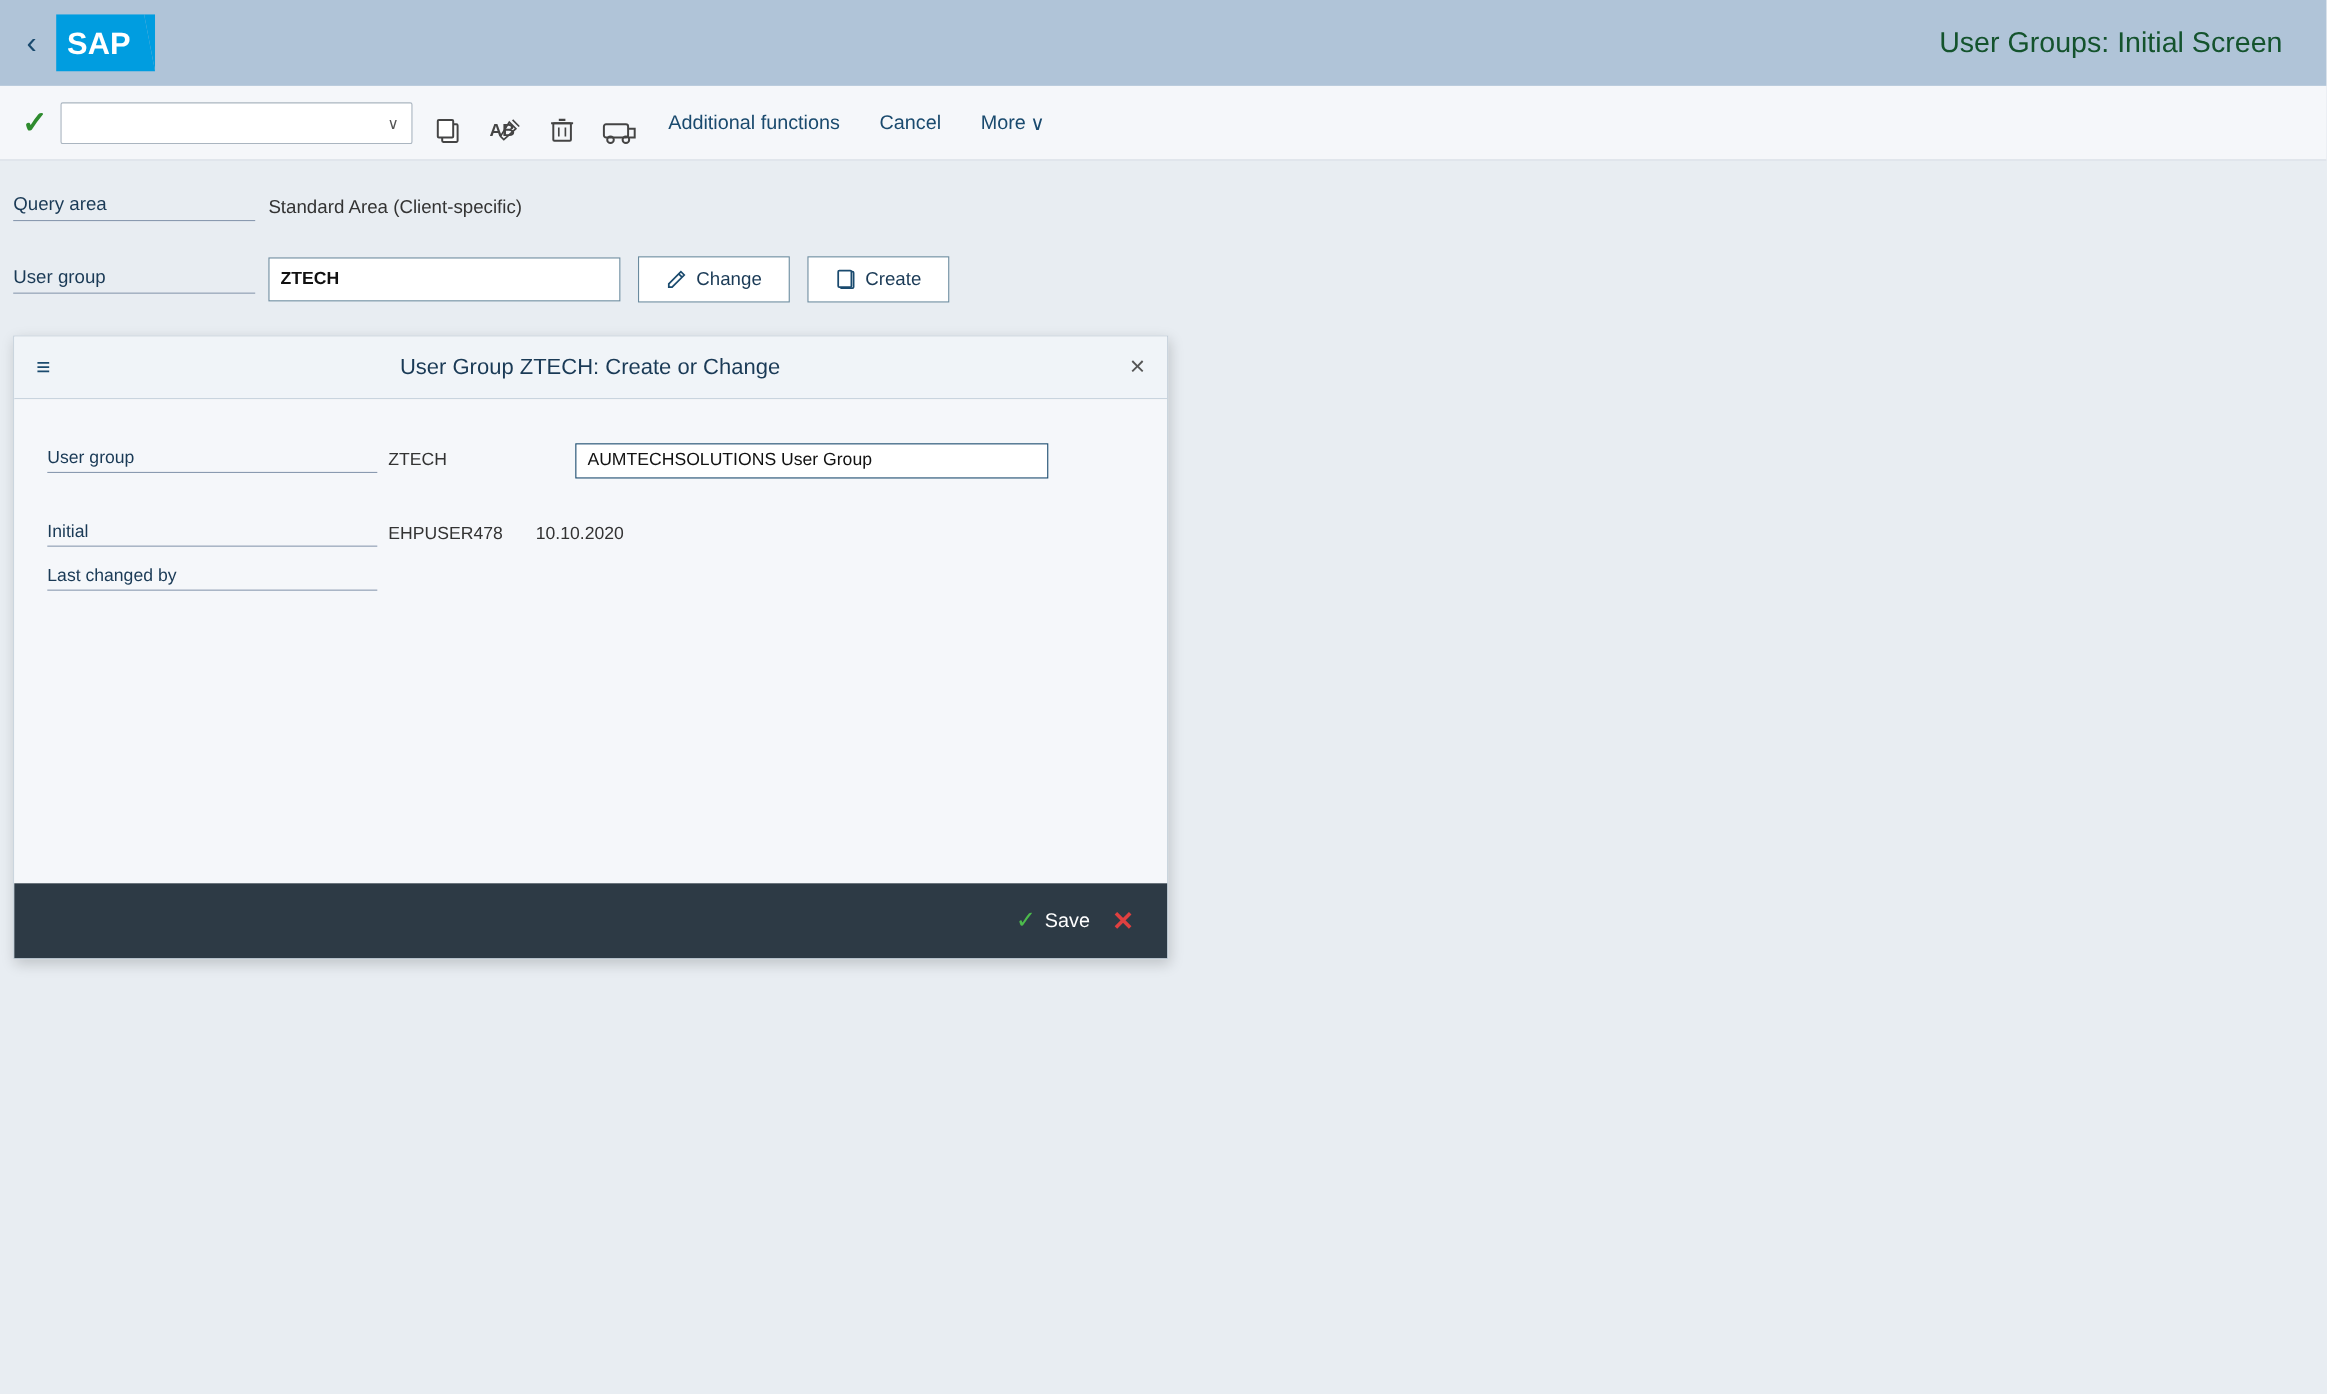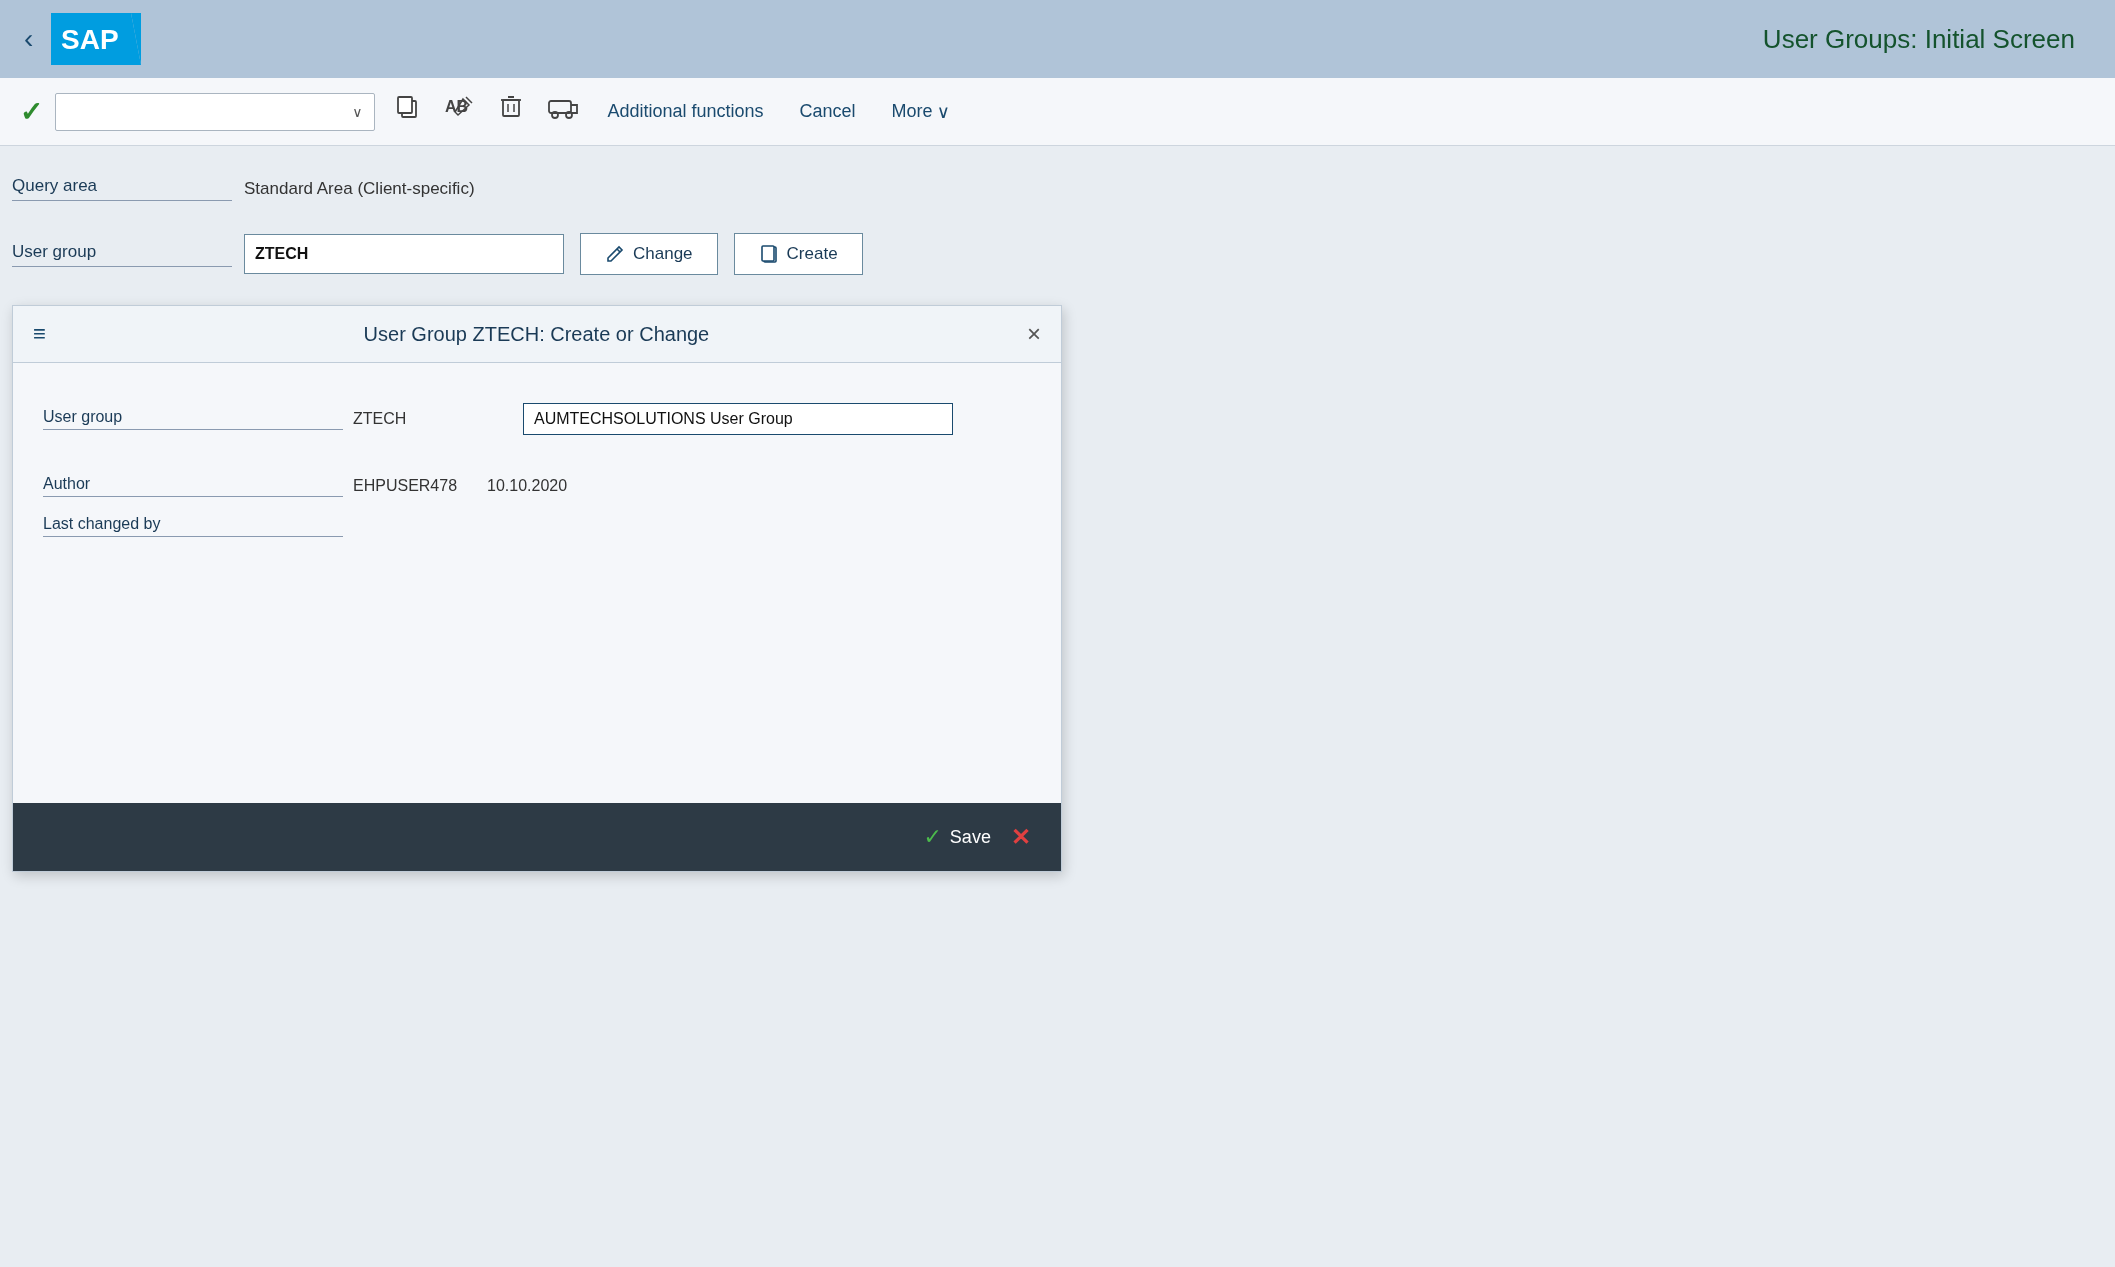--- a/index.html
+++ b/index.html
@@ -71,21 +71,21 @@
       color: #555;
       font-size: 14px;
     }
     .toolbar-icon-btn {
       width: 40px;
       height: 38px;
       border: none;
       background: transparent;
       cursor: pointer;
       display: flex;
-      align-items: flex-start;
+      align-items: flex-end;
       justify-content: center;
       font-size: 22px;
       color: #444;
     }
     .toolbar-text-btn {
       background: transparent;
       border: none;
       cursor: pointer;
       font-size: 18px;
       color: #1a4a6e;
@@ -404,21 +404,21 @@
       <div class="dialog-body">
 
         <div class="dialog-field-row">
           <span class="dialog-field-label">User group</span>
           <span class="dialog-field-static">ZTECH</span>
           <input class="dialog-field-input" type="text" value="AUMTECHSOLUTIONS User Group" style="">
         </div>
 
         <div class="dialog-author-row">
           <div class="dialog-author-item">
-            <span class="dialog-author-label">Author</span>
+            <span class="dialog-author-label">Initial</span>
             <span class="dialog-author-value">EHPUSER478</span>
             <span class="dialog-author-date">10.10.2020</span>
           </div>
           <div class="dialog-author-item">
             <span class="dialog-author-label">Last changed by</span>
           </div>
         </div>
 
       </div>
 

